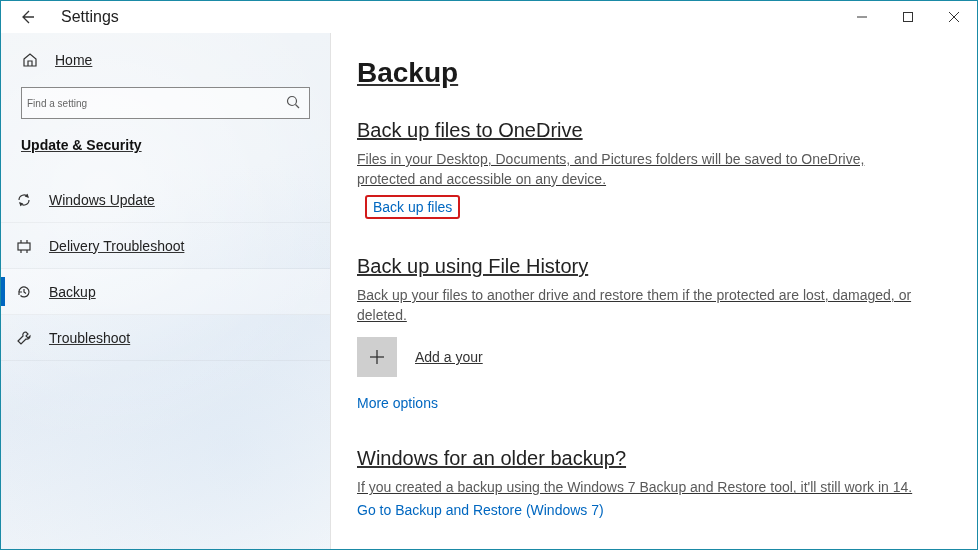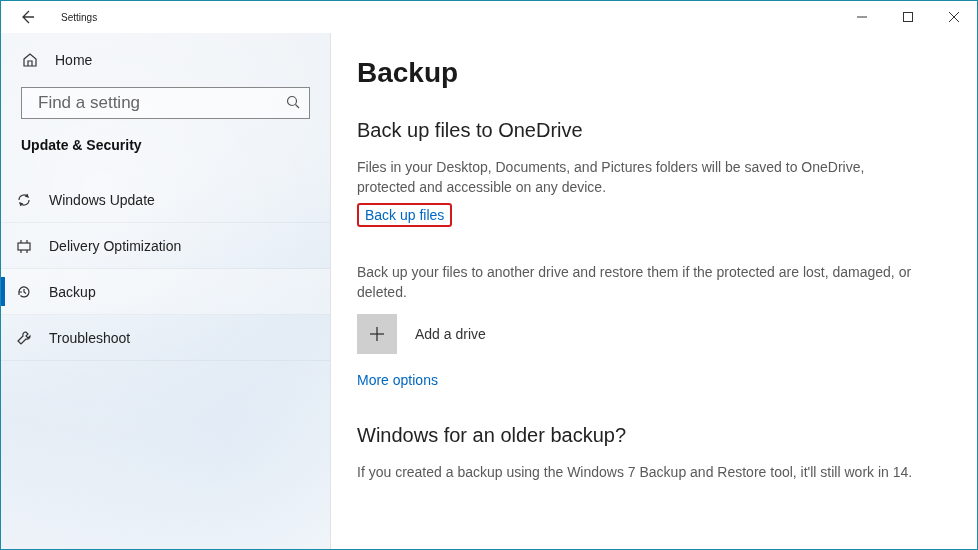--- a/index.html
+++ b/index.html
@@ -23,35 +23,36 @@
       position: relative;
       z-index: 2;
     }
     .titlebar .back-btn {
       width: 32px; height: 32px;
       display:flex; align-items:center; justify-content:center;
       cursor:pointer;
     }
     .titlebar .title {
       margin-left: 18px;
-      font-size: 10px;
+      font-size: 16px;
       color: #222;
     }
     .win-controls {
       margin-left: auto;
       display: flex;
     }
     .win-controls .ctl {
       width: 46px; height: 32px;
       display:flex; align-items:center; justify-content:center;
       cursor:pointer;
     }
     .container {
       display: flex;
       height: calc(100% - 32px);
+      text-decoration: underline;
     }
     .sidebar {
       width: 330px;
       padding: 12px 0 0 0;
       position: relative;
       background: linear-gradient(160deg, #f2f5f8 0%, #eef3f8 35%, #e7eef6 60%, #f7f9fb 100%);
       border-right: 1px solid #e2e2e2;
     }
     .sidebar::before {
       content:"";
@@ -71,22 +72,22 @@
     .home-row .label { font-size: 14px; color:#222;}
     .search-wrap {
       margin: 12px 20px 18px 20px;
       position:relative; z-index:1;
     }
     .search-input {
       width: 100%;
       height: 32px;
       border: 1px solid #888;
       background: rgba(255,255,255,0.55);
-      padding: 0 32px 0 16px;
-      font-size: 17px;
+      padding: 0 32px 0 5px;
+      font-size: 10px;
       color: #555;
       outline: none;
       font-family: inherit;
     }
     .search-input::placeholder { color: #666; }
     .search-icon {
       position:absolute;
       right: 8px; top: 50%; transform: translateY(-50%);
       width:16px; height:16px;
       color:#555;
@@ -133,35 +134,35 @@
       font-weight: 400;
       color:#222;
       margin-bottom: 8px;
     }
     .section p.desc {
       font-size: 14px;
       color: #5a5a5a;
       line-height: 1.4;
       margin-bottom: 4px;
       max-width: 560px;
-      margin-top: 16px;
     }
     .section { margin-bottom: 36px; }
     .link {
       color: #0067c0;
       font-size: 14px;
       cursor:pointer;
       display:inline-block;
     }
     .highlight-box {
       border: 2px solid #d21a1a;
       border-radius: 3px;
       padding: 2px 6px;
       display:inline-block;
       margin-top: 2px;
+      margin-left: 8px;
     }
     .add-drive {
       display:flex;
       align-items:center;
       gap: 18px;
       margin-top: 12px;
       margin-bottom: 18px;
       cursor:pointer;
     }
     .plus-box {
@@ -235,21 +236,21 @@
         </span>
         <span class="label">Windows Update</span>
       </li>
       <li class="nav-item">
         <span class="icon">
           <svg width="16" height="16" viewBox="0 0 16 16" fill="none" stroke="#333" stroke-width="1.2">
               <rect x="2" y="5" width="12" height="7"></rect>
               <path d="M5 2 V5 M11 2 V5 M5 12 V15 M11 12 V15"></path>
             </svg>
         </span>
-        <span class="label">Delivery Optimization</span>
+        <span class="label">Delivery Troubleshoot</span>
       </li>
       <li class="nav-item active">
         <span class="icon">
           <svg width="16" height="16" viewBox="0 0 16 16" fill="none" stroke="#333" stroke-width="1.2">
               <path d="M3 8a5 5 0 1 1 1.5 3.5"></path>
               <path d="M3 11 L3 8 L6 8"></path>
               <path d="M8 5 V8 L10 9.5"></path>
             </svg>
         </span>
         <span class="label">Backup</span>
@@ -270,31 +271,33 @@
 
     <div class="section">
       <h2>Back up files to OneDrive</h2>
       <p class="desc">Files in your Desktop, Documents, and Pictures folders will be saved to OneDrive, protected and accessible on any device.</p>
       <span class="highlight-box">
         <span class="link">Back up files</span>
       </span>
     </div>
 
     <div class="section">
+      <h2>Back up using File History</h2>
       <p class="desc">Back up your files to another drive and restore them if the protected are lost, damaged, or deleted.</p>
       <div class="add-drive">
         <div class="plus-box">
           <svg width="18" height="18" viewBox="0 0 18 18" stroke="#333" stroke-width="1.3">
               <line x1="9" y1="2" x2="9" y2="16"></line>
               <line x1="2" y1="9" x2="16" y2="9"></line>
             </svg>
         </div>
-        <span>Add a drive</span>
+        <span>Add a your</span>
       </div>
       <span class="link">More options</span>
     </div>
 
     <div class="section" style="margin-bottom:6px;">
       <h2>Windows for an older backup?</h2>
       <p class="desc">If you created a backup using the Windows 7 Backup and Restore tool, it'll still work in 14.</p>
+      <span class="link">Go to Backup and Restore (Windows 7)</span>
     </div>
   </div>
 </div>
 
 </body></html>

